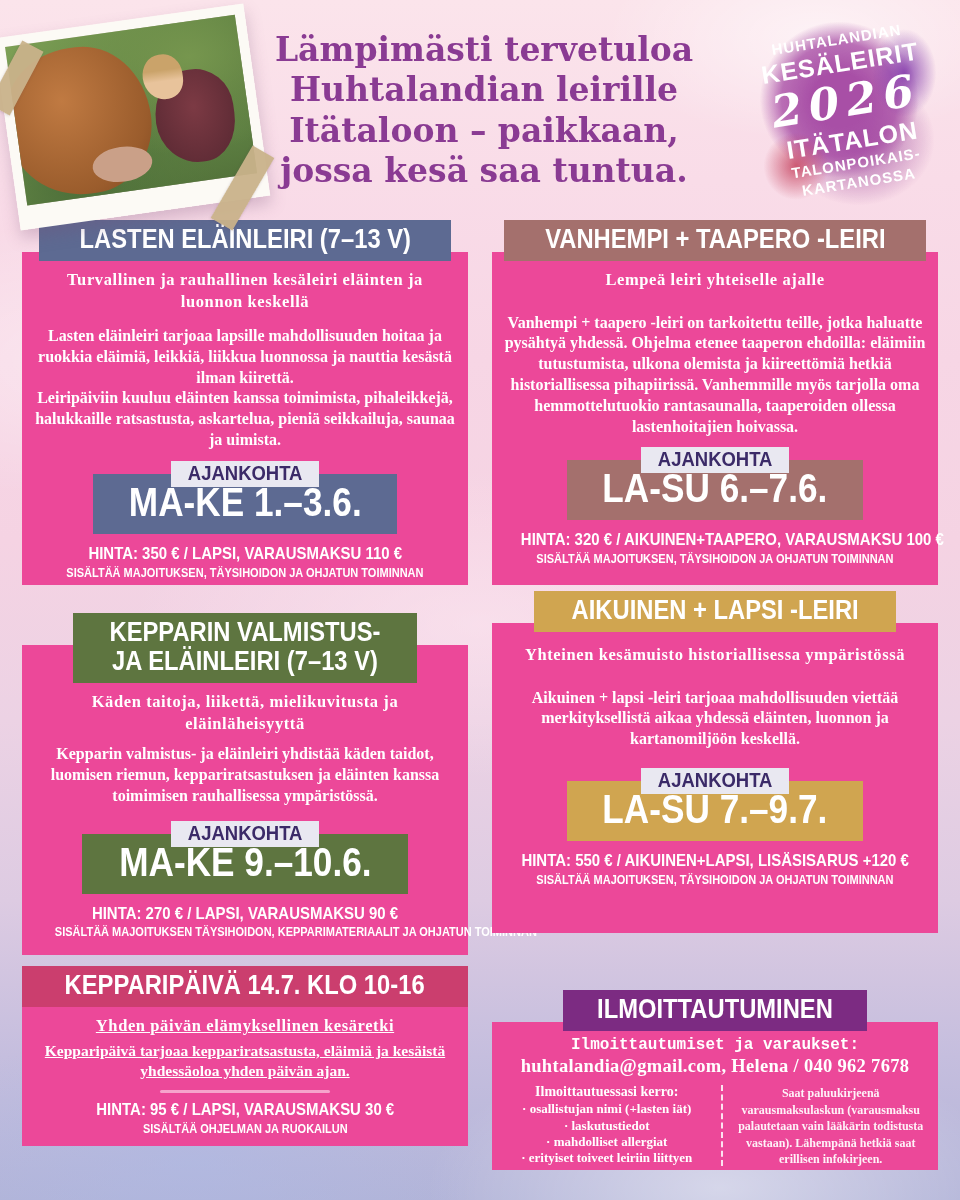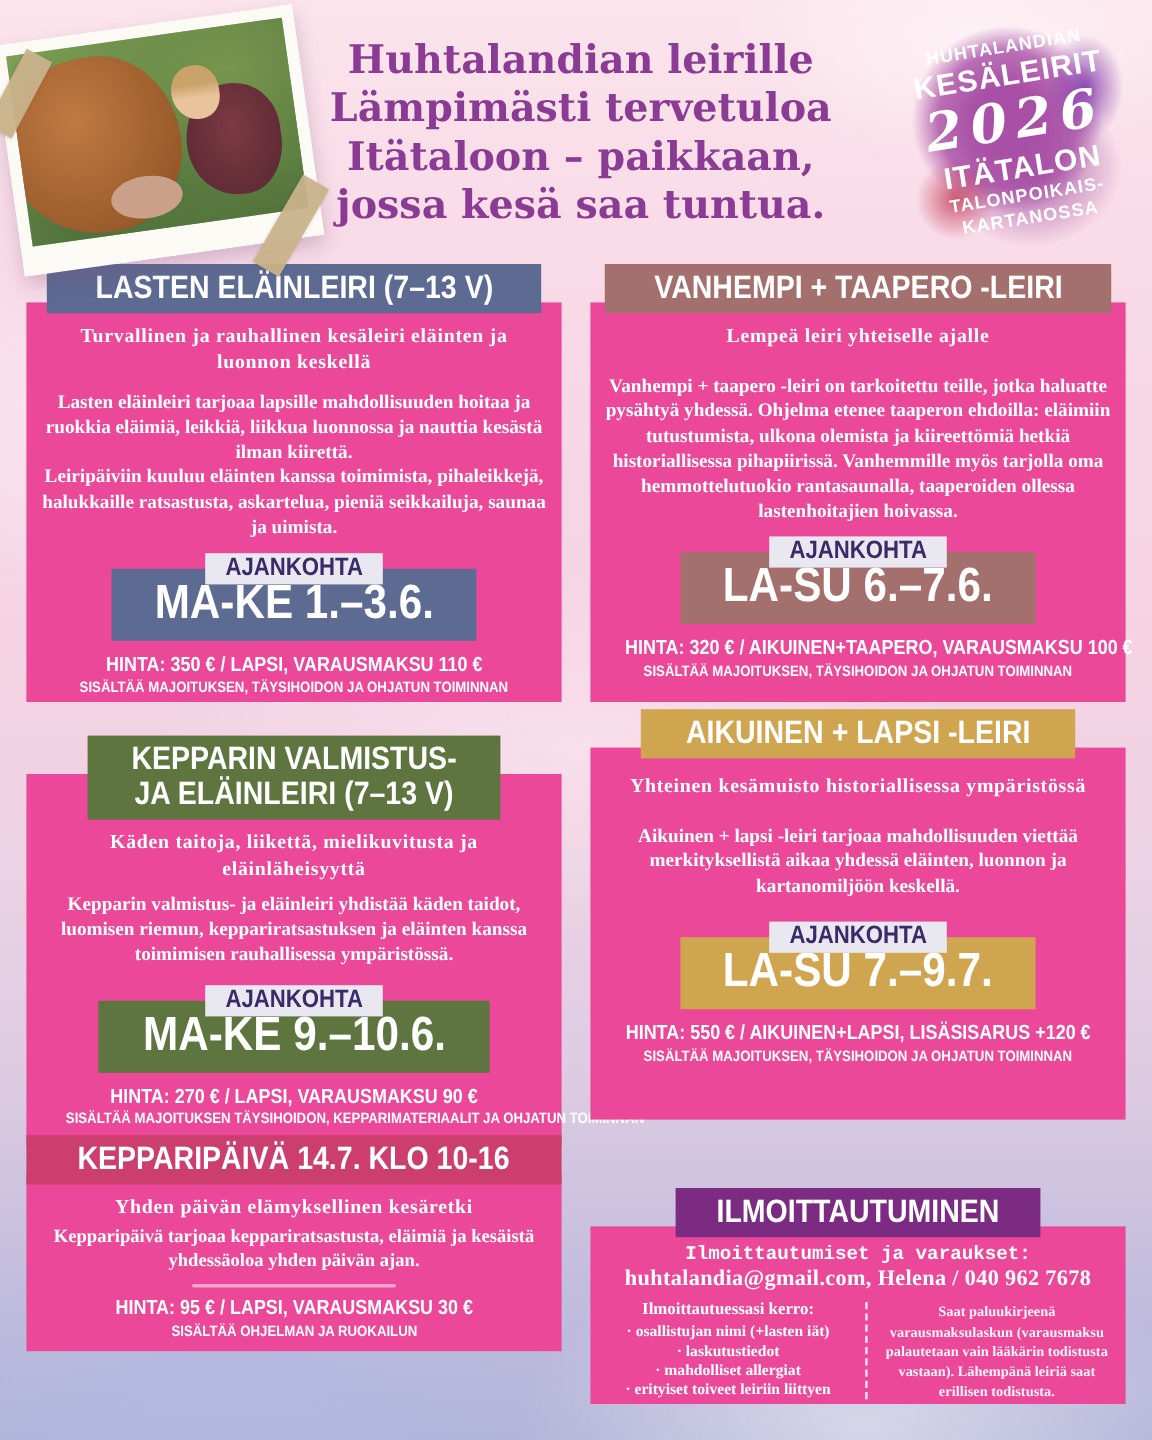--- a/index.html
+++ b/index.html
@@ -64,21 +64,21 @@
   .b3 { font-size:25px; letter-spacing:1px; }
   .b4,.b5 { font-size:15px; letter-spacing:1px; line-height:1.25; }
 
   
   .card { position:absolute; width:446px; background:#ec4899; color:#fff; text-align:center;
     box-sizing:border-box; }
   #card1 { left:22px;  top:252px;  height:333px; }
   #card2 { left:492px; top:252px;  height:333px; }
   #card3 { left:22px;  top:645px;  height:310px; }
   #card4 { left:492px; top:623px;  height:310px; }
-  #card5 { left:22px;  top:978px; height:148px; }
+  #card5 { left:22px;  top:998px; height:148px;text-decoration:underline; }
   #card6 { left:492px; top:1022px; height:148px; }
 
   .head { display:table; margin:-32px auto 0; padding:5px 18px 7px; }
   .head .t { font-weight:700; font-size:27px; line-height:1.08; color:#fff; }
   .head .line { display:block; }
   #card1 .head { background:#5d6a92; }
   #card2 .head { background:#a4706d;text-align:right; }
   #card3 .head { background:#5e7540; }
   #card4 .head { background:#d0a550; }
   #card5 .head { background:#cb3e6e; }
@@ -129,22 +129,22 @@
     <div class="cow"></div>
     <div class="cow-snout"></div>
     <div class="girl-body"></div>
     <div class="girl-head"></div>
   </div>
 </div>
 <div id="tape1" class="tape"></div>
 <div id="tape2" class="tape"></div>
 
 <div id="title">
+  <span class="line">Lämpimästi tervetuloa</span>
   <span class="line">Huhtalandian leirille</span>
-  <span class="line">Lämpimästi tervetuloa</span>
   <span class="line">Itätaloon – paikkaan,</span>
   <span class="line">jossa kesä saa tuntua.</span>
 </div>
 
 <div id="badge">
   <div class="rot">
     <div class="b1">HUHTALANDIAN</div>
     <div class="b2">KESÄLEIRIT</div>
     <div class="byear">2026</div>
     <div class="b3">ITÄTALON</div>
@@ -244,15 +244,15 @@
   <div class="contact">huhtalandia@gmail.com, Helena / 040 962 7678</div>
   <div class="cols">
     <div class="col-left">
       <div class="kerro-title">Ilmoittautuessasi kerro:</div>
       <div class="bullet">· osallistujan nimi (+lasten iät)</div>
       <div class="bullet">· laskutustiedot</div>
       <div class="bullet">· mahdolliset allergiat</div>
       <div class="bullet">· erityiset toiveet leiriin liittyen</div>
     </div>
     <div class="vdivider"></div>
-    <div class="col-right">Saat paluukirjeenä varausmaksulaskun (varausmaksu palautetaan vain lääkärin todistusta vastaan). Lähempänä leiriä saat erillisen todistusta.</div>
+    <div class="col-right">Saat paluukirjeenä varausmaksulaskun (varausmaksu palautetaan vain lääkärin todistusta vastaan). Lähempänä hetkiä saat erillisen infokirjeen.</div>
   </div>
 </div>
 
 </body></html>

